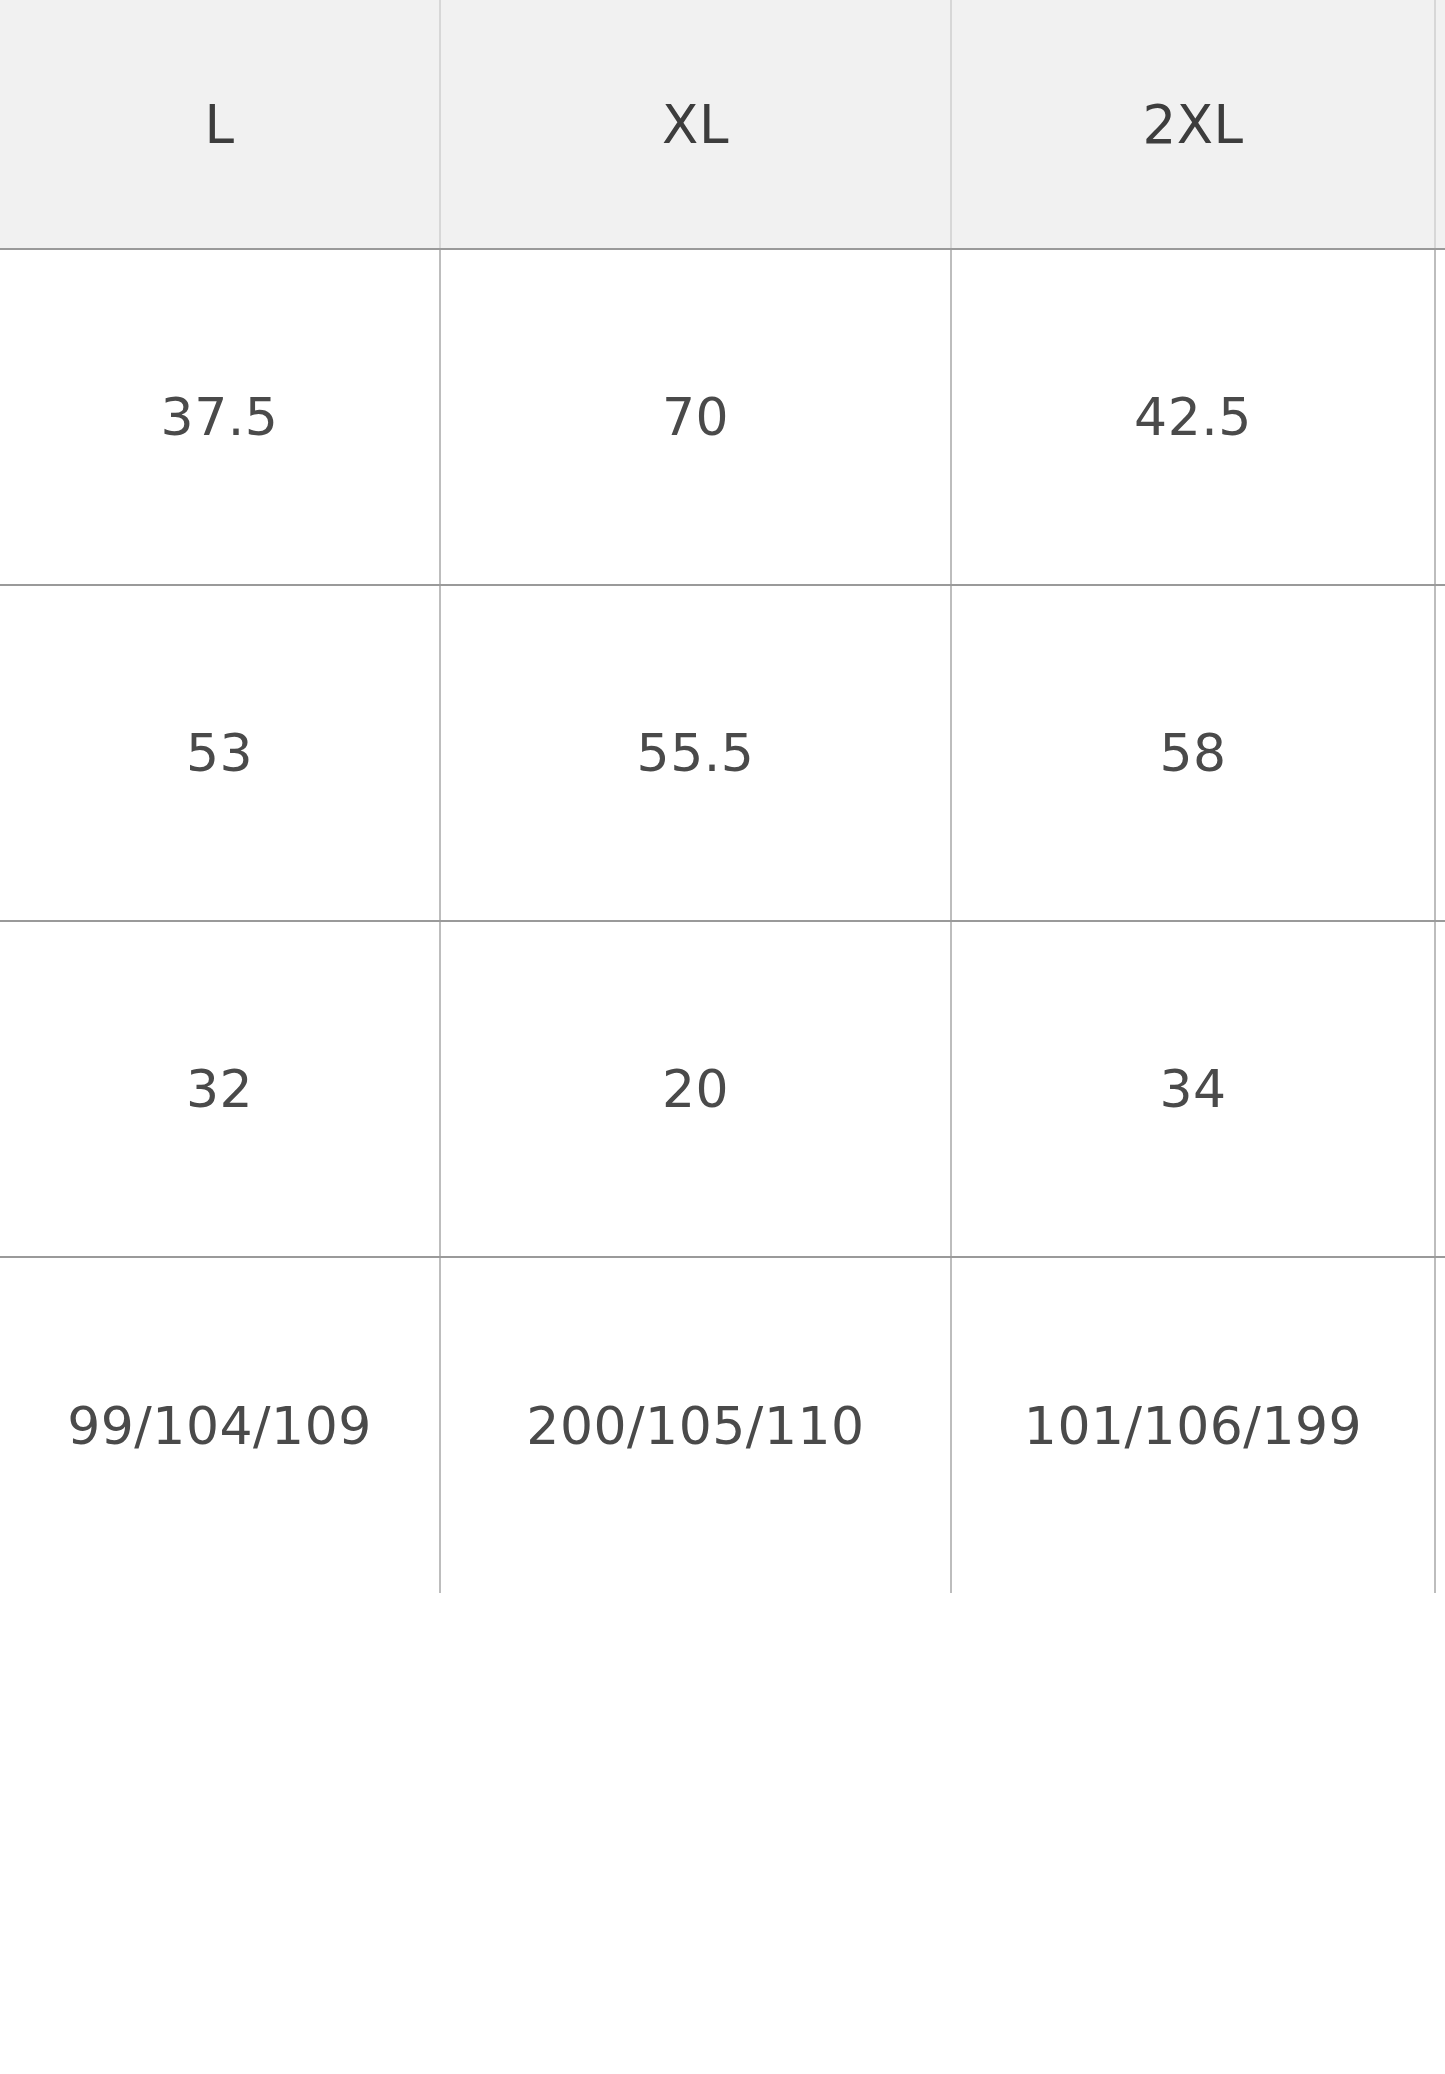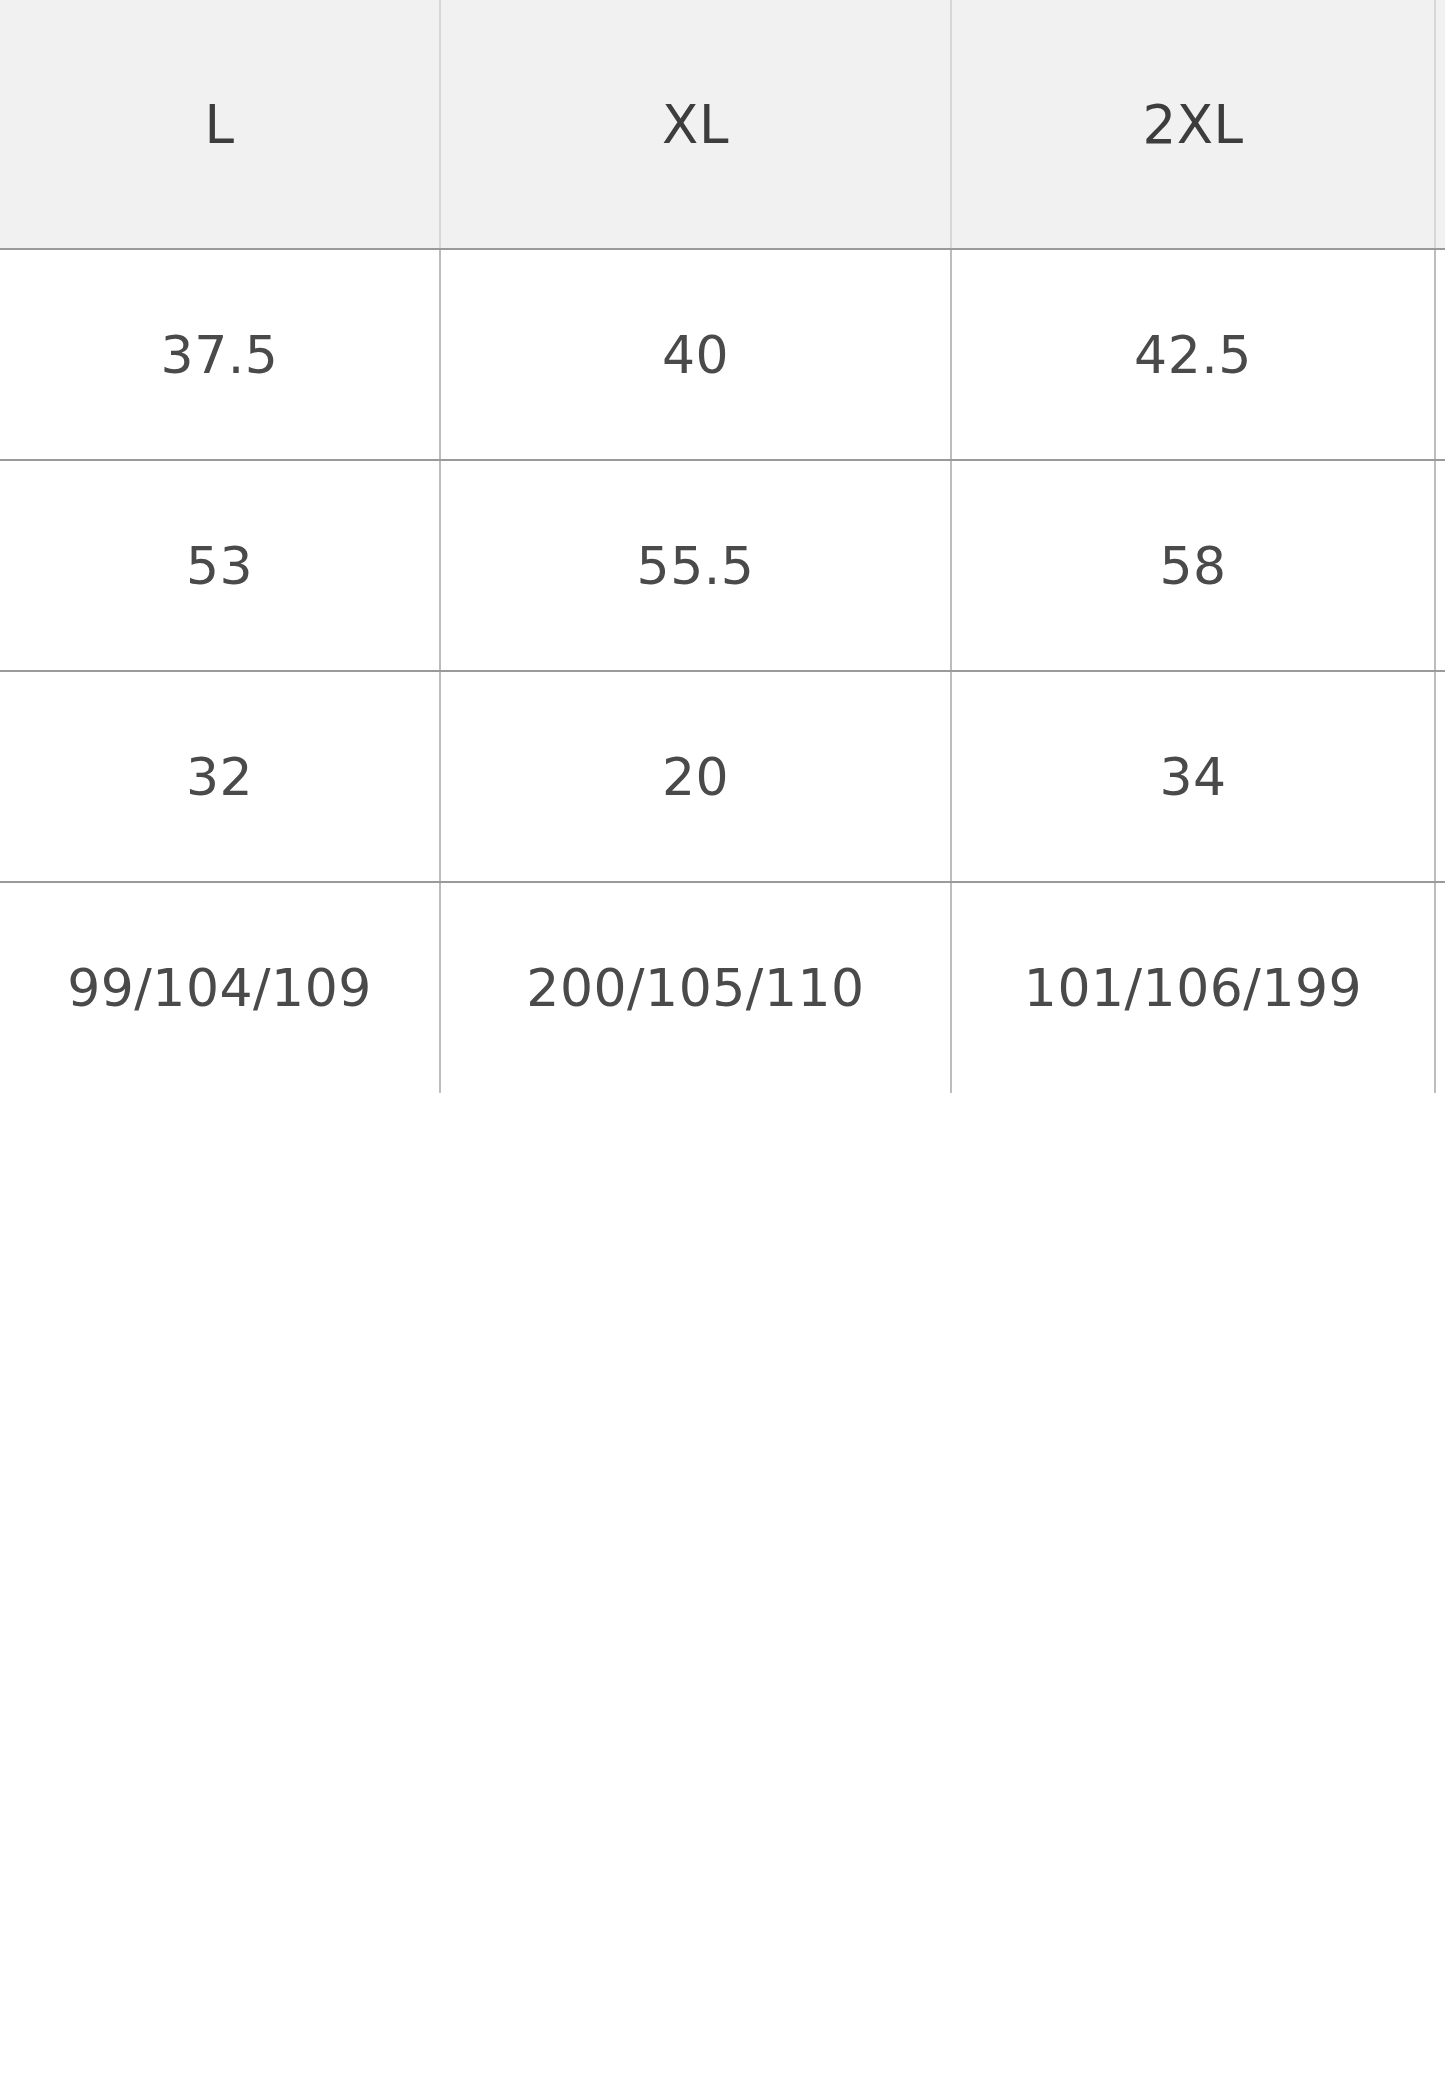--- a/index.html
+++ b/index.html
@@ -50,21 +50,21 @@
     border-right: 2px solid #d7d7d7;
     border-bottom: 2px solid #9a9a9a;
   }
   #size-table thead th.edge {
     background: #f1f1f1;
     border-right: none;
   }
 
   
   #size-table tbody tr {
-    height: 211px;
+    height: 336px;
   }
   #size-table tbody td {
     background: #ffffff;
     color: #4a4a4a;
     font-size: 52px;
     letter-spacing: 0.5px;
     border-right: 2px solid #bdbdbd;
     border-bottom: 2px solid #9a9a9a;
     white-space: nowrap;
   }
@@ -105,21 +105,21 @@
       </th>
       <th class="edge"></th>
     </tr>
   </thead>
   <tbody>
     <tr>
       <td>
           <span class="cell-text">37.5</span>
         </td>
       <td>
-          <span class="cell-text">40</span>
+          <span class="cell-text">70</span>
         </td>
       <td>
           <span class="cell-text">42.5</span>
         </td>
       <td class="edge"></td>
     </tr>
     <tr>
       <td>
           <span class="cell-text">53</span>
         </td>

